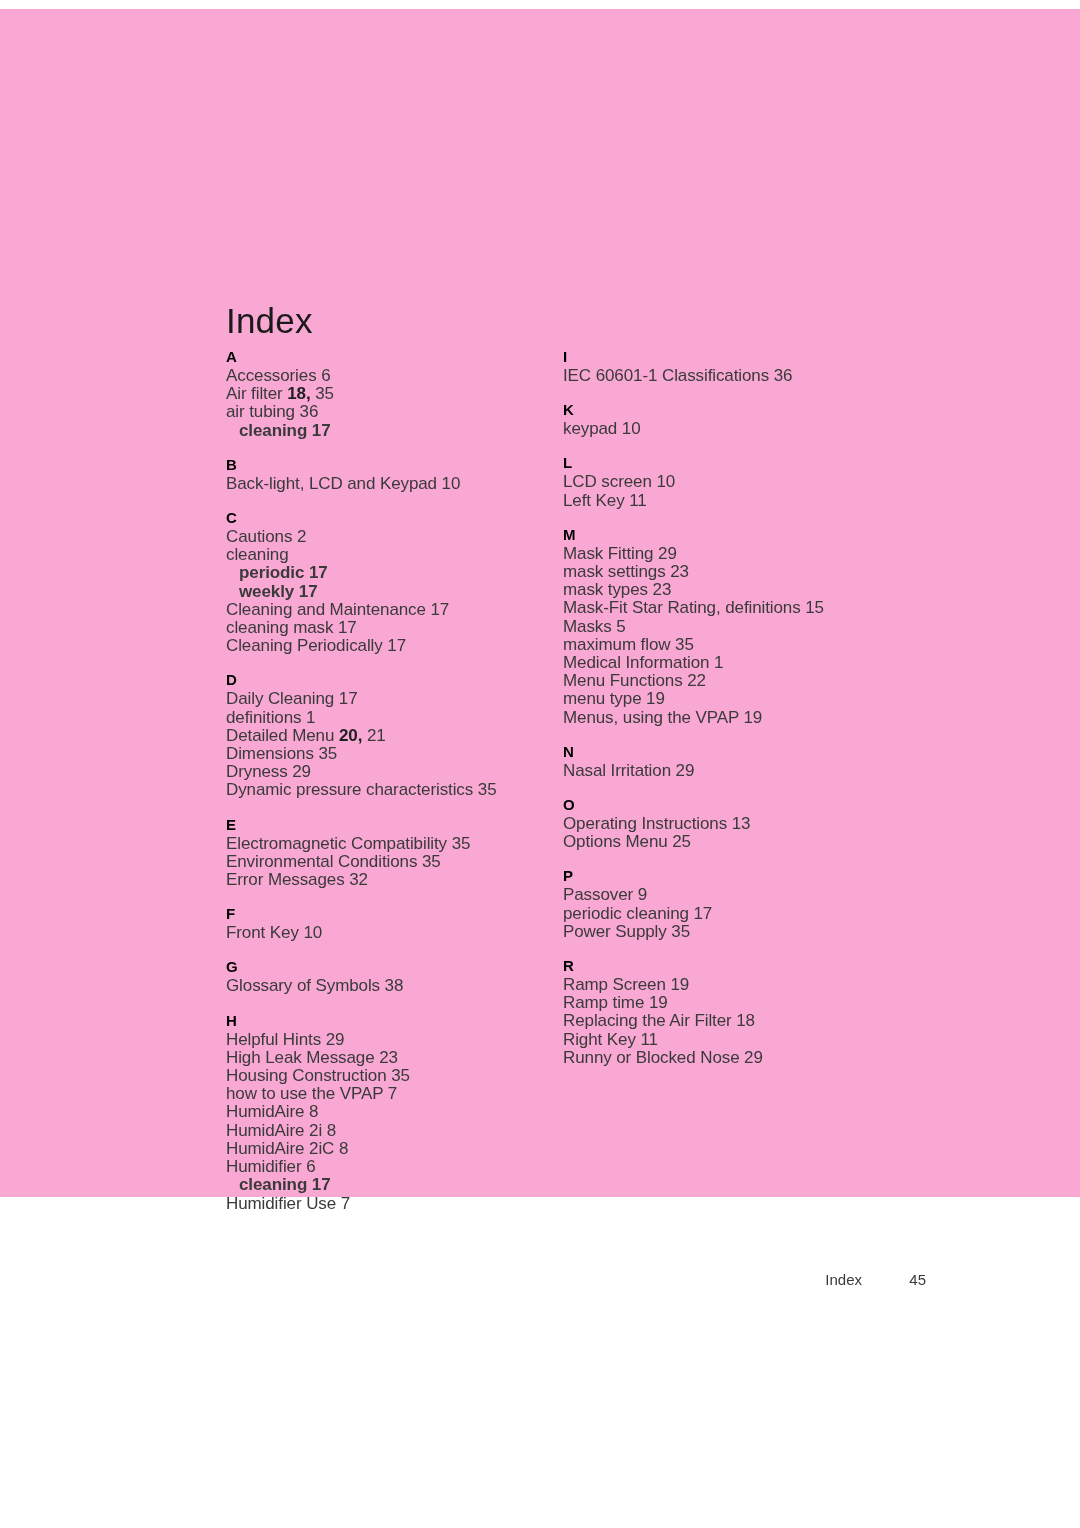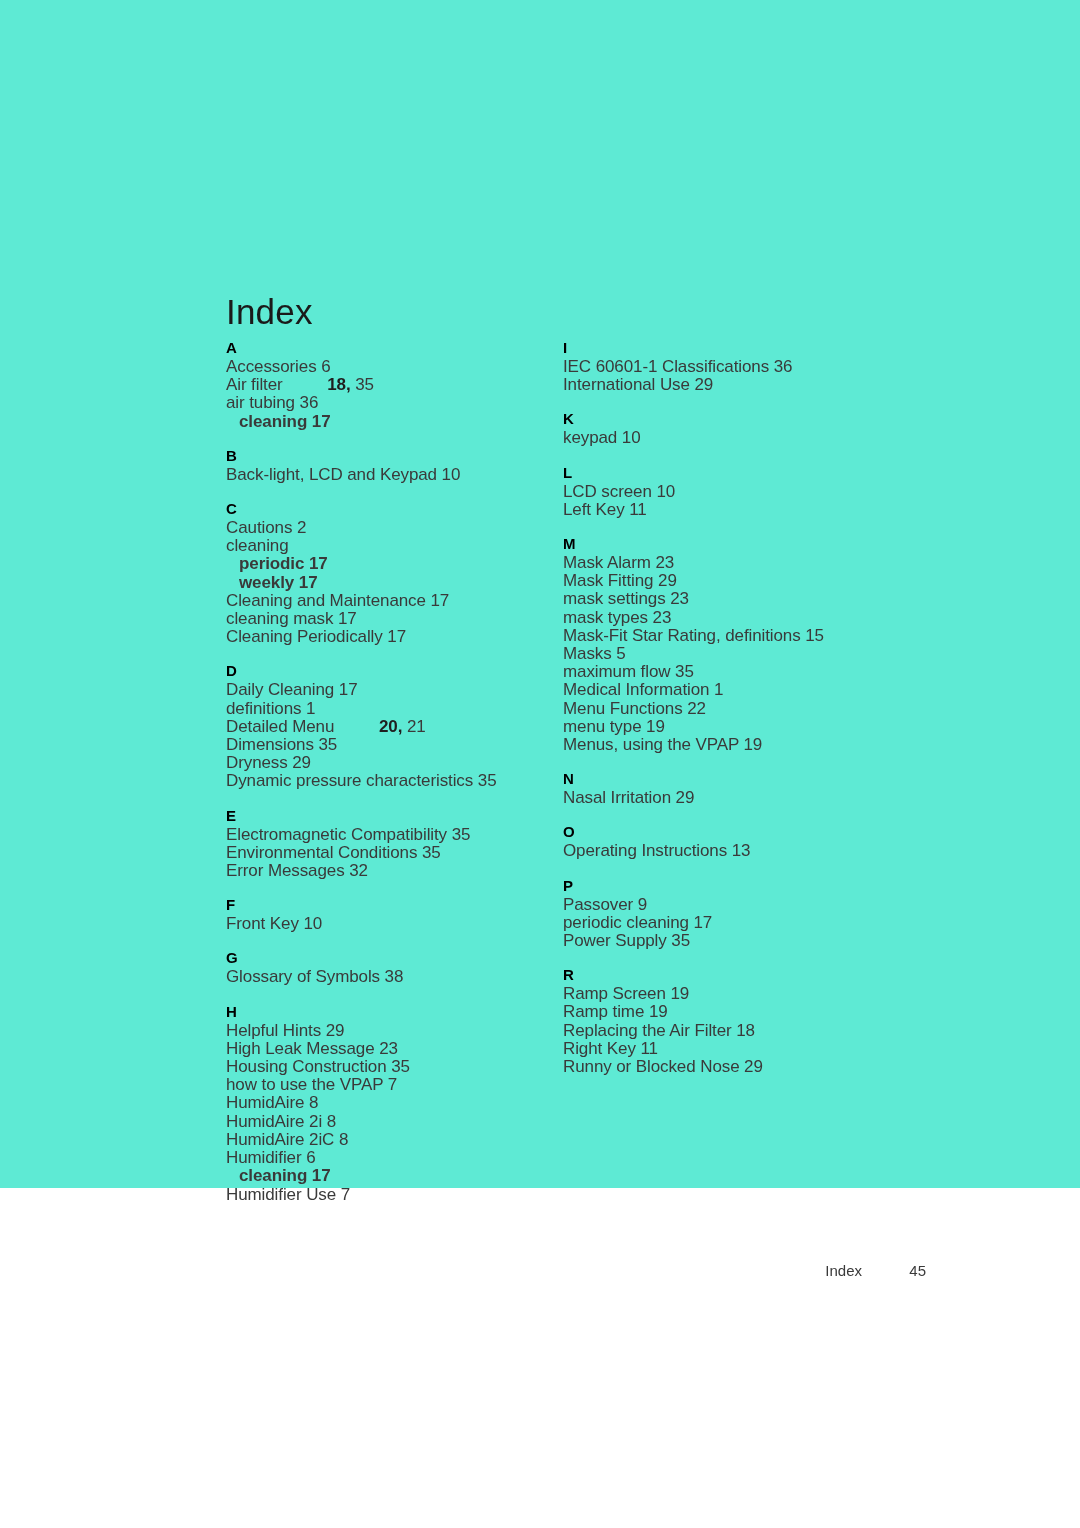--- a/index.html
+++ b/index.html
@@ -13,24 +13,24 @@
     height: 1528px;
     position: relative;
     font-family: "Liberation Sans", sans-serif;
     color: #2b2b2b;
     overflow: hidden;
   }
 
   .page {
     position: absolute;
     left: 0;
-    top: 0;
+    top: 9px;
     width: 1080px;
     height: 1188px;
-    background: #5eead4;
+    background: #f9a8d4;
   }
 
   
   .page-title {
     position: absolute;
     left: 226px;
     top: 271px;
     font-size: 35px;
     font-weight: 400;
     letter-spacing: 0.2px;
@@ -89,21 +89,20 @@
 
   .entry.sub {
     padding-left: 13px;
     font-weight: bold;
   }
 
   
   .pri {
     font-weight: 700;
     color: #1f1f1f;
-    margin-left: 40px;
   }
 
   
   .footer {
     position: absolute;
     left: 226px;
     top: 1262px;
     width: 700px;
     display: flex;
     flex-direction: row;
@@ -188,52 +187,51 @@
             <div class="entry">Humidifier 6</div>
             <div class="entry sub">cleaning 17</div>
             <div class="entry">Humidifier Use 7</div>
           </div>
         </div>
 
       <div class="index-column right" id="col-right">
           <div class="letter-group">
             <div class="letter-heading">I</div>
             <div class="entry">IEC 60601-1 Classifications 36</div>
-            <div class="entry">International Use 29</div>
           </div>
           <div class="letter-group">
             <div class="letter-heading">K</div>
             <div class="entry">keypad 10</div>
           </div>
           <div class="letter-group">
             <div class="letter-heading">L</div>
             <div class="entry">LCD screen 10</div>
             <div class="entry">Left Key 11</div>
           </div>
           <div class="letter-group">
             <div class="letter-heading">M</div>
-            <div class="entry">Mask Alarm 23</div>
             <div class="entry">Mask Fitting 29</div>
             <div class="entry">mask settings 23</div>
             <div class="entry">mask types 23</div>
             <div class="entry">Mask-Fit Star Rating, definitions 15</div>
             <div class="entry">Masks 5</div>
             <div class="entry">maximum flow 35</div>
             <div class="entry">Medical Information 1</div>
             <div class="entry">Menu Functions 22</div>
             <div class="entry">menu type 19</div>
             <div class="entry">Menus, using the VPAP 19</div>
           </div>
           <div class="letter-group">
             <div class="letter-heading">N</div>
             <div class="entry">Nasal Irritation 29</div>
           </div>
           <div class="letter-group">
             <div class="letter-heading">O</div>
             <div class="entry">Operating Instructions 13</div>
+            <div class="entry">Options Menu 25</div>
           </div>
           <div class="letter-group">
             <div class="letter-heading">P</div>
             <div class="entry">Passover 9</div>
             <div class="entry">periodic cleaning 17</div>
             <div class="entry">Power Supply 35</div>
           </div>
           <div class="letter-group">
             <div class="letter-heading">R</div>
             <div class="entry">Ramp Screen 19</div>

